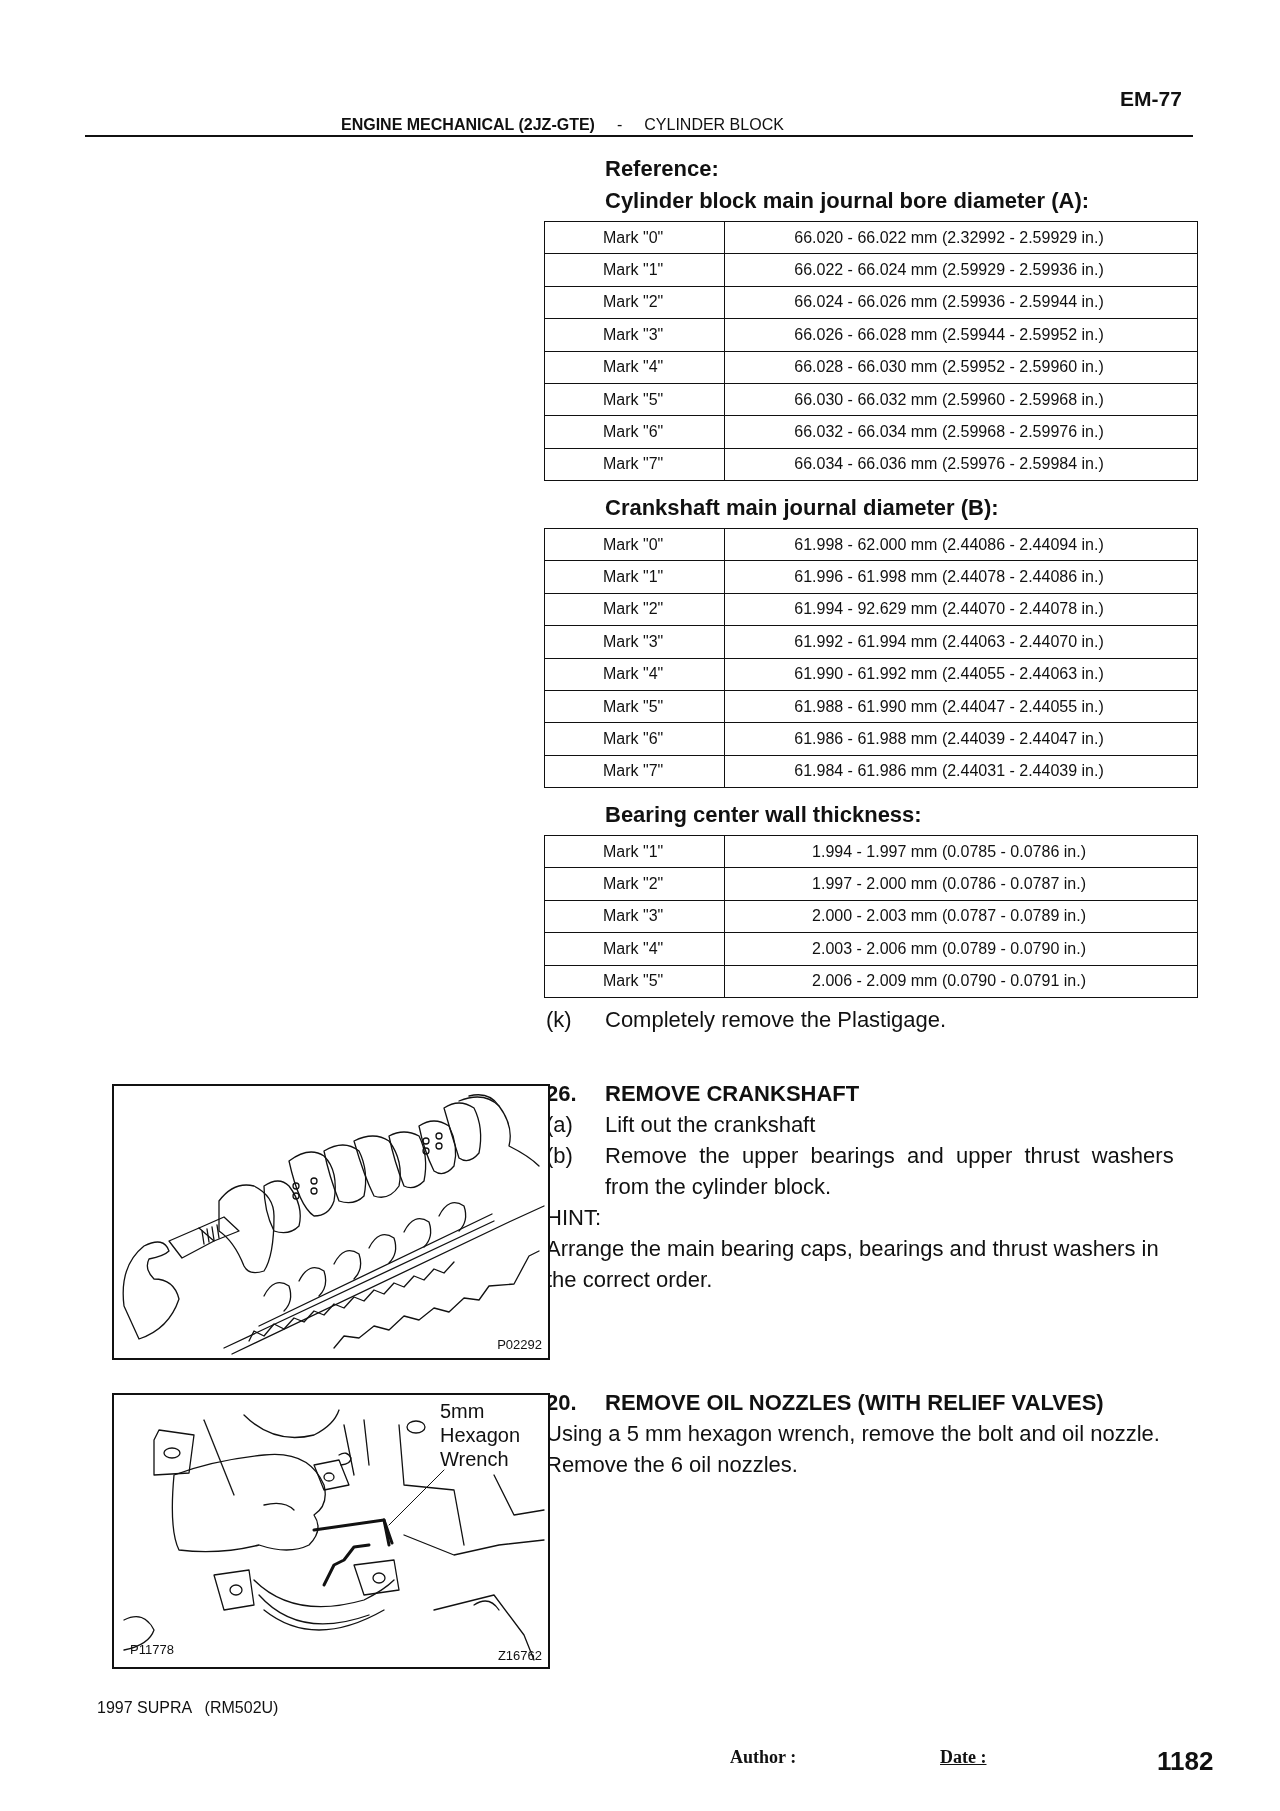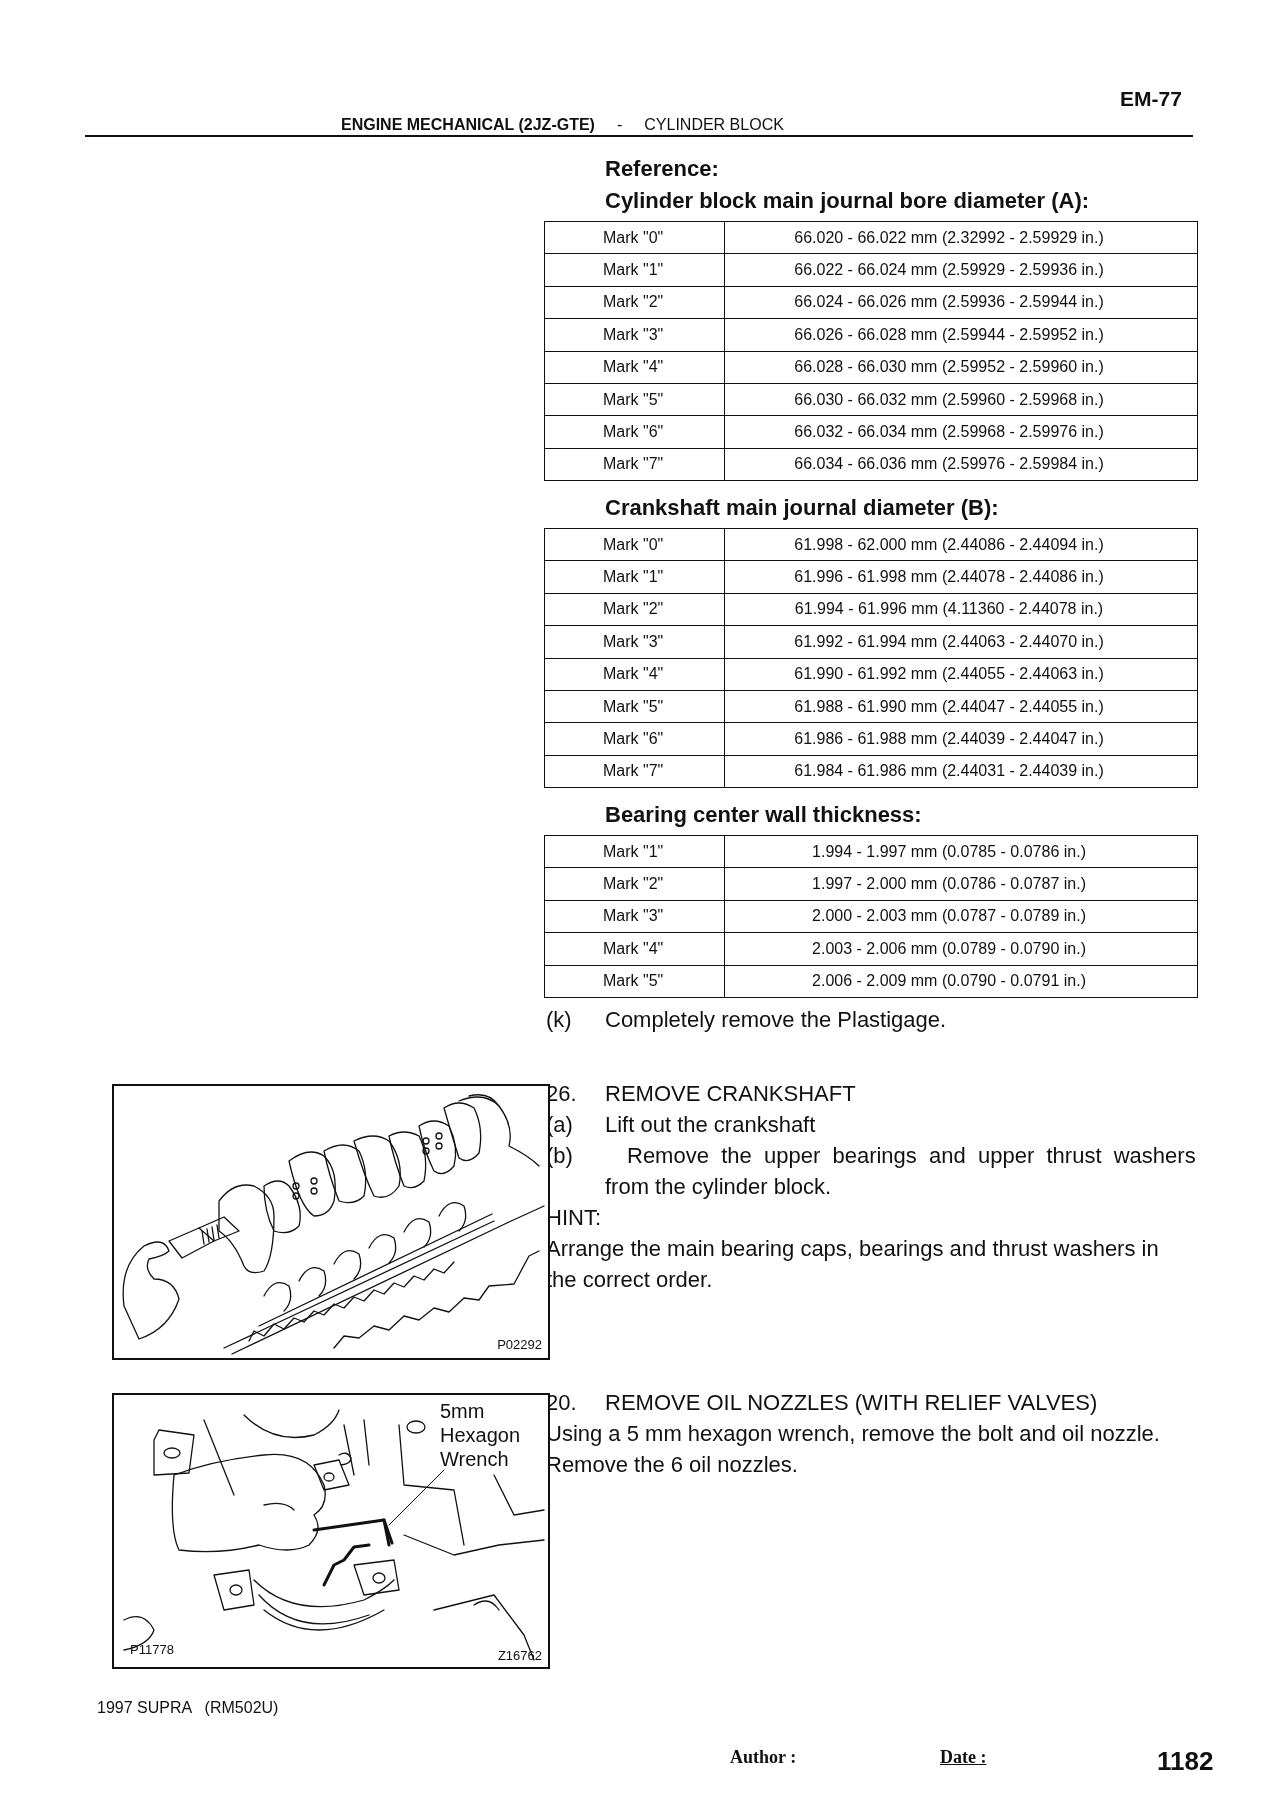--- a/index.html
+++ b/index.html
@@ -16,21 +16,21 @@
   .heading { left: 605px; font-size: 22px; font-weight: bold; }
   table.spec { position: absolute; left: 544px; width: 654px; border-collapse: collapse;
                font-size: 16px; }
   table.spec td { border: 1.5px solid #111; height: 31.4px; padding: 0; vertical-align: middle; }
   table.spec td.mark { width: 180px; padding-left: 58px; box-sizing: border-box; }
   table.spec td.val { text-align: center; padding-right: 24px; }
 
   .body-text { font-size: 22px; }
   .lbl { left: 546px; }
   .txt { left: 605px; }
-  .bold { font-weight: normal; }
+  .bold { font-weight: bold; }
 
   .figure { position: absolute; left: 84px; width: 434px; border: 2px solid #111; background: #fff; overflow: hidden; margin-left: 28px; }
   .fig-code { position: absolute; font-size: 13px; }
   .callout { position: absolute; font-size: 20px; line-height: 24px; }
 
   .footer-left { left: 97px; top: 1699px; font-size: 16px; }
   .footer-serif { font-family: "Liberation Serif", serif; font-weight: bold; font-size: 18px; }
   .footer-num { font-size: 26px; font-weight: bold; margin-left: 12px; }
 </style>
 </head>
@@ -89,21 +89,21 @@
     <tr>
         <td class="mark">Mark "0"</td>
         <td class="val">61.998 - 62.000 mm (2.44086 - 2.44094 in.)</td>
       </tr>
     <tr>
         <td class="mark">Mark "1"</td>
         <td class="val">61.996 - 61.998 mm (2.44078 - 2.44086 in.)</td>
       </tr>
     <tr>
         <td class="mark">Mark "2"</td>
-        <td class="val">61.994 - 61.996 mm (4.11360 - 2.44078 in.)</td>
+        <td class="val">61.994 - 92.629 mm (2.44070 - 2.44078 in.)</td>
       </tr>
     <tr>
         <td class="mark">Mark "3"</td>
         <td class="val">61.992 - 61.994 mm (2.44063 - 2.44070 in.)</td>
       </tr>
     <tr>
         <td class="mark">Mark "4"</td>
         <td class="val">61.990 - 61.992 mm (2.44055 - 2.44063 in.)</td>
       </tr>
     <tr>
@@ -149,21 +149,21 @@
 </table>
 
 <div class="abs body-text lbl" style="top:1007px;">(k)</div>
 <div class="abs body-text txt" style="top:1007px;">Completely remove the Plastigage.</div>
 
 <div class="abs body-text lbl bold" style="top:1081px;">26.</div>
 <div class="abs body-text txt bold" style="top:1081px;">REMOVE CRANKSHAFT</div>
 <div class="abs body-text lbl" style="top:1112px;">(a)</div>
 <div class="abs body-text txt" style="top:1112px;">Lift out the crankshaft</div>
 <div class="abs body-text lbl" style="top:1143px;">(b)</div>
-<div class="abs body-text txt" style="top:1143px; white-space:pre;margin-left:22px;">Remove  the  upper  bearings  and  upper  thrust  washers</div>
+<div class="abs body-text txt" style="top:1143px; white-space:pre;">Remove  the  upper  bearings  and  upper  thrust  washers</div>
 <div class="abs body-text txt" style="top:1174px;">from the cylinder block.</div>
 <div class="abs body-text lbl" style="top:1205px;">HINT:</div>
 <div class="abs body-text lbl" style="top:1236px;">Arrange the main bearing caps, bearings and thrust washers in</div>
 <div class="abs body-text lbl" style="top:1267px;">the correct order.</div>
 
 <div class="abs body-text lbl bold" style="top:1390px;">20.</div>
 <div class="abs body-text txt bold" style="top:1390px;">REMOVE OIL NOZZLES (WITH RELIEF VALVES)</div>
 <div class="abs body-text lbl" style="top:1421px;">Using a 5 mm hexagon wrench, remove the bolt and oil nozzle.</div>
 <div class="abs body-text lbl" style="top:1452px;">Remove the 6 oil nozzles.</div>
 

